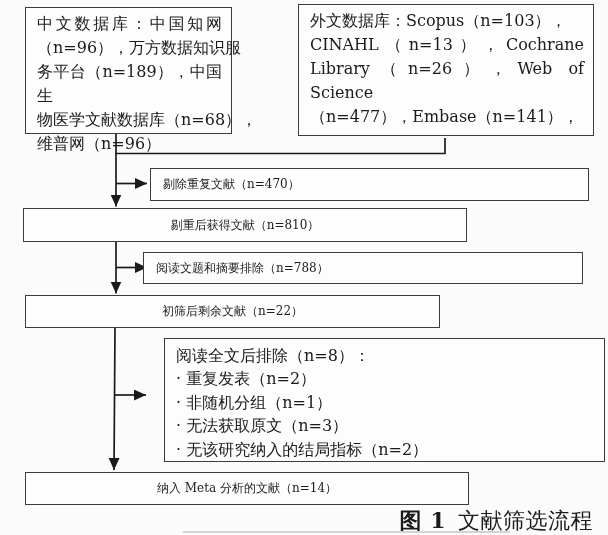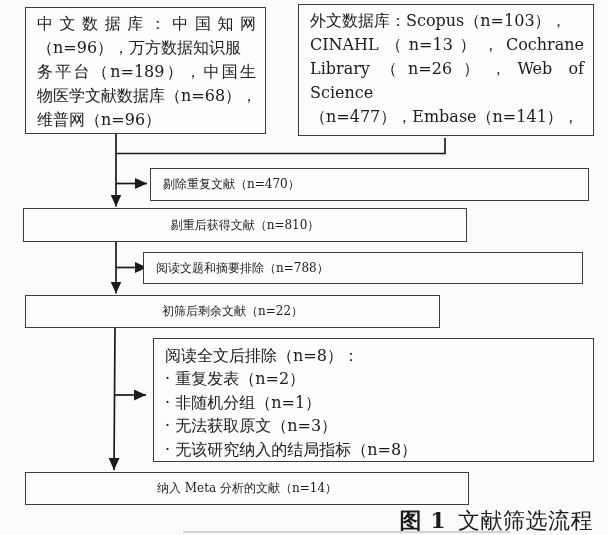--- a/index.html
+++ b/index.html
@@ -51,21 +51,21 @@
       <line x1="115.2" y1="153.5" x2="445.8" y2="153.5"></line>
       <line x1="116" y1="133" x2="116" y2="206.5" marker-end="url(#ah)"></line>
       <line x1="116" y1="183.5" x2="147" y2="183.5" marker-end="url(#ah)"></line>
       <line x1="116" y1="242" x2="116" y2="293.5" marker-end="url(#ah)"></line>
       <line x1="116" y1="267.5" x2="147" y2="267.5" marker-end="url(#ah)"></line>
       <line x1="115" y1="328" x2="114" y2="470" marker-end="url(#ah)"></line>
       <line x1="115" y1="395" x2="146" y2="395" marker-end="url(#ah)"></line>
     </g>
   </svg>
 
-  <div class="box para" style="left:25px;top:7px;width:241px;height:127px;">
+  <div class="box para" style="left:25px;top:7px;width:207px;height:127px;">
     <div class="ln j">中文数据库：中国知网</div>
     <div class="ln">（n=96），万方数据知识服</div>
     <div class="ln j">务平台（n=189），中国生</div>
     <div class="ln">物医学文献数据库（n=68），</div>
     <div class="ln">维普网（n=96）</div>
   </div>
 
   <div class="box para" style="left:298px;top:4px;width:296px;height:132px;">
     <div class="ln">外文数据库：Scopus（n=103），</div>
     <div class="ln j">CINAHL（n=13），Cochrane</div>
@@ -82,26 +82,26 @@
   </div>
 
   <div class="box single left" style="left:143px;top:252px;width:440px;height:32px;">
     <span>阅读文题和摘要排除（n=788）</span>
   </div>
 
   <div class="box single center" style="left:25px;top:295px;width:415px;height:33px;">
     <span>初筛后剩余文献（n=22）</span>
   </div>
 
-  <div class="box excl" style="left:153px;top:338px;width:441px;height:124px;">
+  <div class="box excl" style="left:164px;top:338px;width:441px;height:124px;">
     <div>阅读全文后排除（n=8）：</div>
     <div>· 重复发表（n=2）</div>
     <div>· 非随机分组（n=1）</div>
     <div>· 无法获取原文（n=3）</div>
-    <div>· 无该研究纳入的结局指标（n=8）</div>
+    <div>· 无该研究纳入的结局指标（n=2）</div>
   </div>
 
   <div class="box single center" style="left:25px;top:472px;width:444px;height:33px;">
     <span>纳入 Meta 分析的文献（n=14）</span>
   </div>
 
   <div class="caption">
     <span class="figno">图 1</span><span>文献筛选流程</span>
   </div>
 

